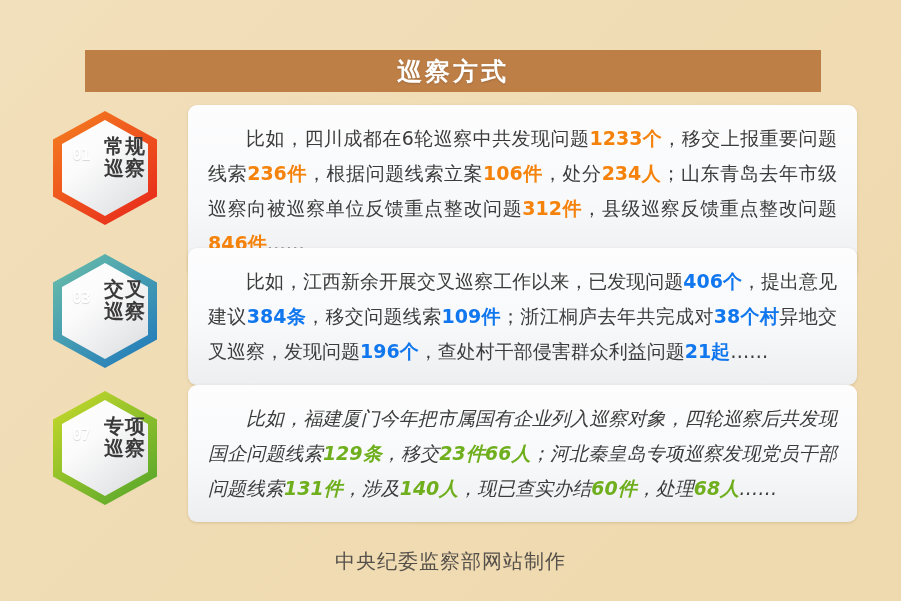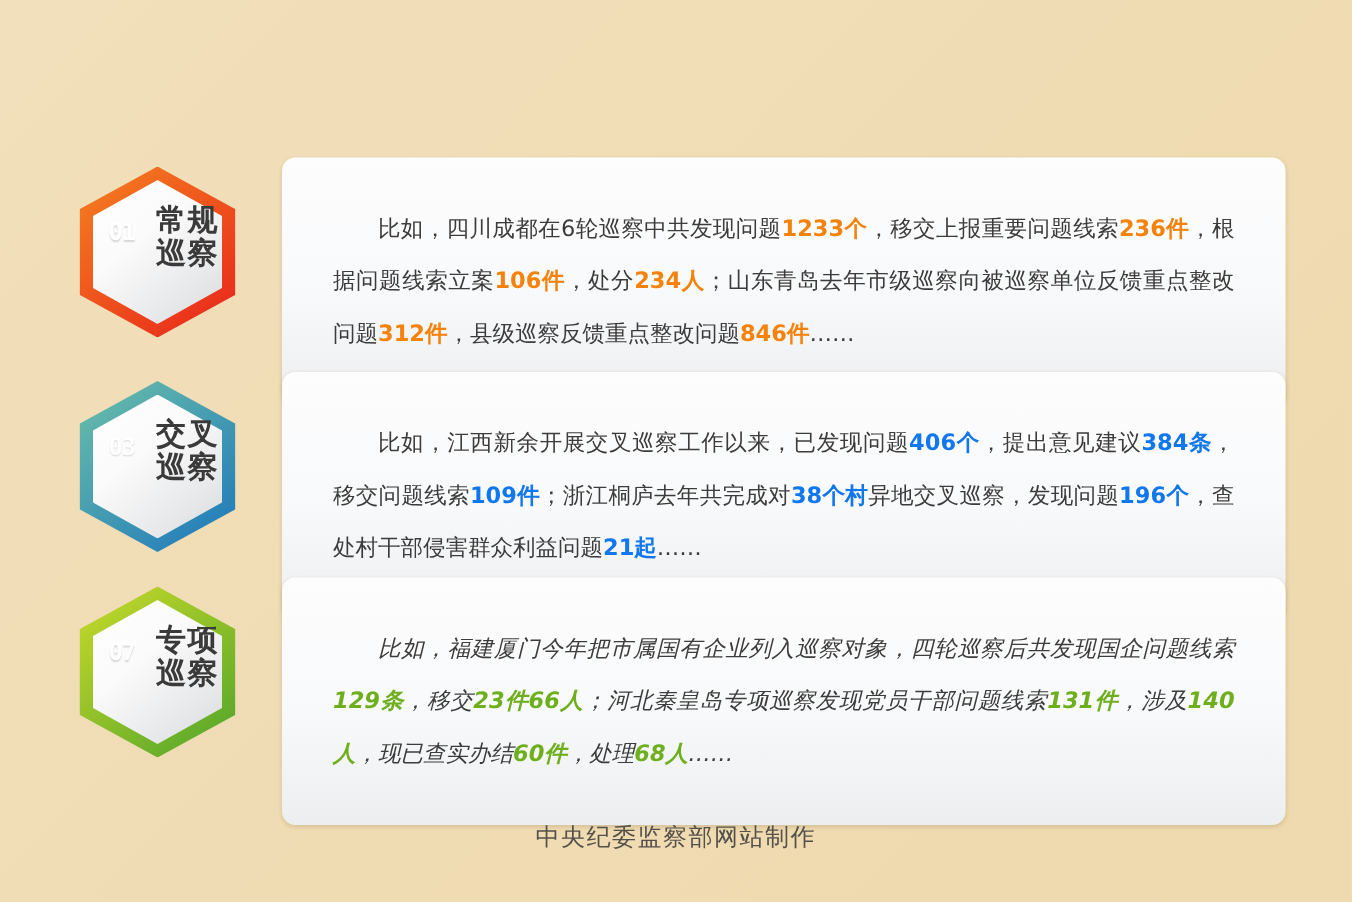--- a/index.html
+++ b/index.html
@@ -115,50 +115,53 @@
     border-radius: 9px;
     box-shadow: 0 1px 3px rgba(120,95,55,0.22);
     padding: 14px 18px 14px 18px;
     box-sizing: border-box;
   }
   #card-0 { min-height: 114px; }
   #card-1 { min-height: 108px; }
   #card-2 { min-height: 108px; font-style: italic; }
 
   .para {
-    margin: 16px;
+    margin: 2px;
     color: #3C3C3C;
-    font-size: 15px;
+    font-size: 19px;
     line-height: 35px;
     text-indent: 2em;
     text-align: justify;
     letter-spacing: 0px;
   }
   .hl { font-weight: bold; }
   .hl-orange { color: #F5820B; }
   .hl-blue   { color: #1177EE; }
   .hl-green  { color: #6FAF1D; }
 
   
   .footer {
     position: absolute;
     left: 0;
     top: 548px;
     width: 901px;
     text-align: center;
     color: #55504A;
-    font-size: 16px;
+    font-size: 20px;
     letter-spacing: 1px;
   }
 </style>
 </head>
 <body>
 
 <div id="page">
 
+  <div class="title-bar">
+    <div class="title-text">巡察方式</div>
+  </div>
 
   <div class="row" id="row-0">
     <div class="badge">
       <div class="hex-outer" id="hex-outer-0" style="background: linear-gradient(140deg, rgb(245, 130, 32) 0%, rgb(231, 35, 27) 100%);"></div>
       <div class="hex-inner"></div>
       <div class="hex-num">01</div>
       <div class="hex-label">
         <span>常规</span>
         <span>巡察</span>
       </div>

